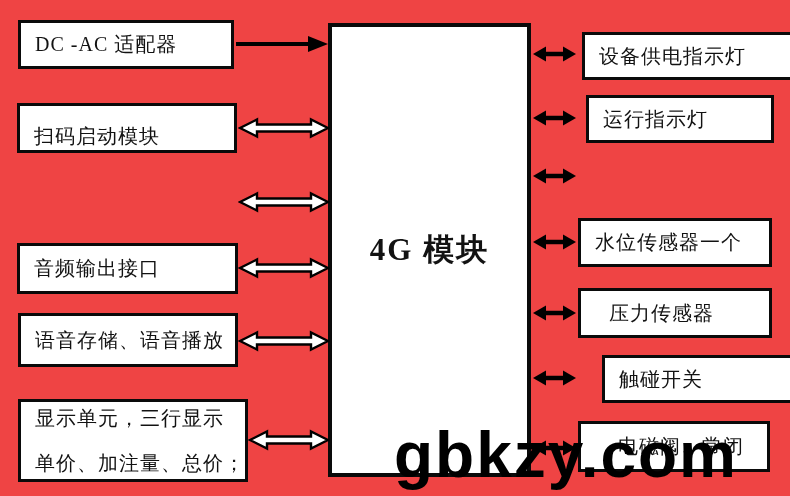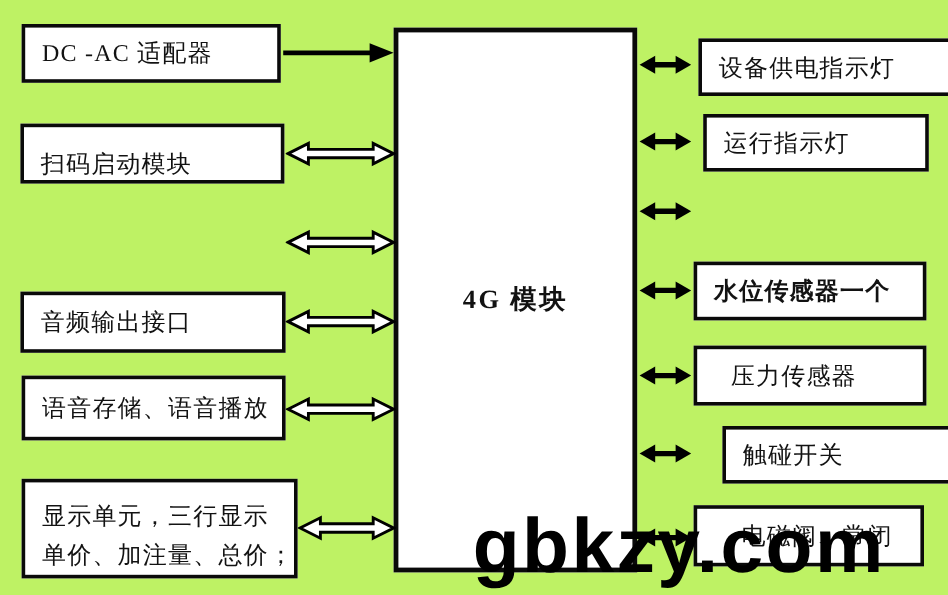--- a/index.html
+++ b/index.html
@@ -1,31 +1,31 @@
 <!DOCTYPE html>
 <html><head>
 <meta charset="utf-8">
 <style>
   html,body{margin:0;padding:0;}
   body{width:790px;height:496px;overflow:hidden;background:#fdfdfd;}
   .stage{
-    position:relative;width:790px;height:496px;background:#bef264;
+    position:relative;width:790px;height:496px;background:#ef4444;
     font-family:"Liberation Serif","DejaVu Serif",serif;color:#121212;
   }
   .node{
     position:absolute;background:#ffffff;border:3px solid #0a0a0a;
     box-sizing:border-box;display:flex;align-items:center;
     padding-left:14px;font-size:20px;letter-spacing:1px;white-space:nowrap;
   }
   .node.center-node{
     border-width:4px;justify-content:center;padding-left:0;
-    font-size:22px;font-weight:bold;letter-spacing:2px;
+    font-size:31px;font-weight:bold;letter-spacing:2px;
   }
   .node.two-line{
-    flex-direction:column;align-items:flex-start;justify-content:flex-end;
+    flex-direction:column;align-items:flex-start;justify-content:space-between;
     line-height:1.6;white-space:nowrap;
   }
   .arrow{position:absolute;display:block;}
   .watermark{
     position:absolute;left:394px;top:420px;z-index:20;
     font-family:"Liberation Sans","DejaVu Sans",sans-serif;
     font-size:64px;letter-spacing:2px;color:#000000;line-height:1.1;font-weight:bold;
   }
 </style>
 </head>
@@ -61,21 +61,21 @@
 
   <div class="node" style="left:582px;top:32px;width:220px;height:48px;">
     <span>设备供电指示灯</span>
   </div>
 
   <div class="node" style="left:586px;top:95px;width:188px;height:48px;">
     <span>运行指示灯</span>
   </div>
 
 
-  <div class="node" style="left:578px;top:218px;width:194px;height:49px;font-weight:bold;">
+  <div class="node" style="left:578px;top:218px;width:194px;height:49px;">
     <span>水位传感器一个</span>
   </div>
 
   <div class="node" style="left:578px;top:288px;width:194px;height:50px;padding-left:28px;">
     <span>压力传感器</span>
   </div>
 
   <div class="node" style="left:578px;top:355px;width:194px;height:48px;margin-left:24px;">
     <span>触碰开关</span>
   </div>

